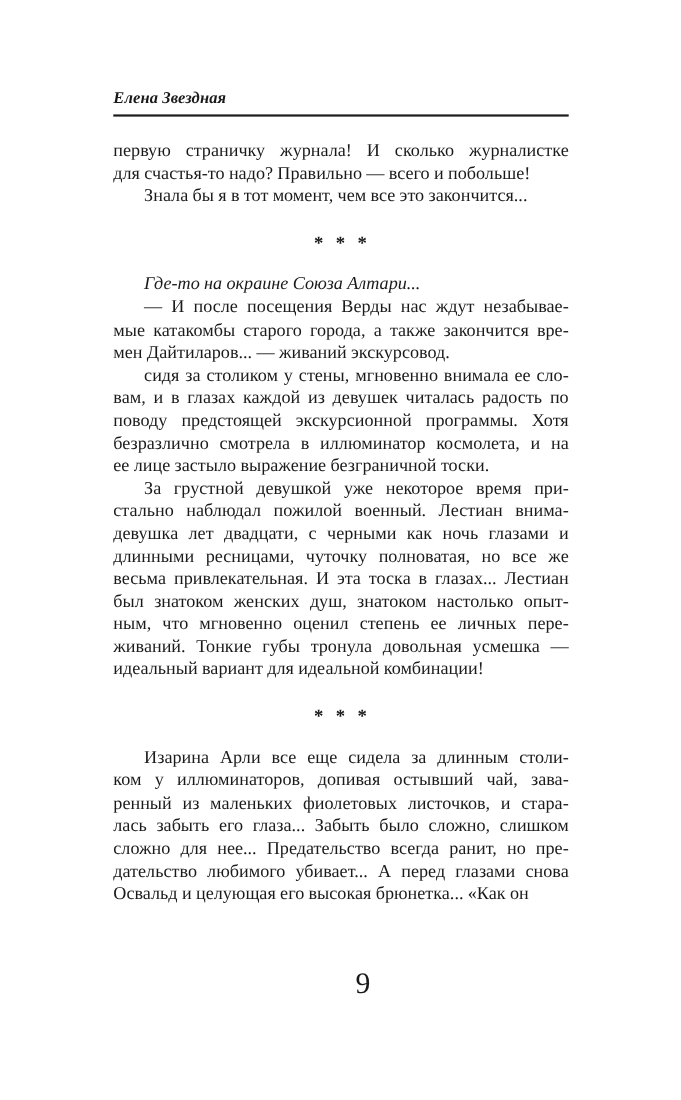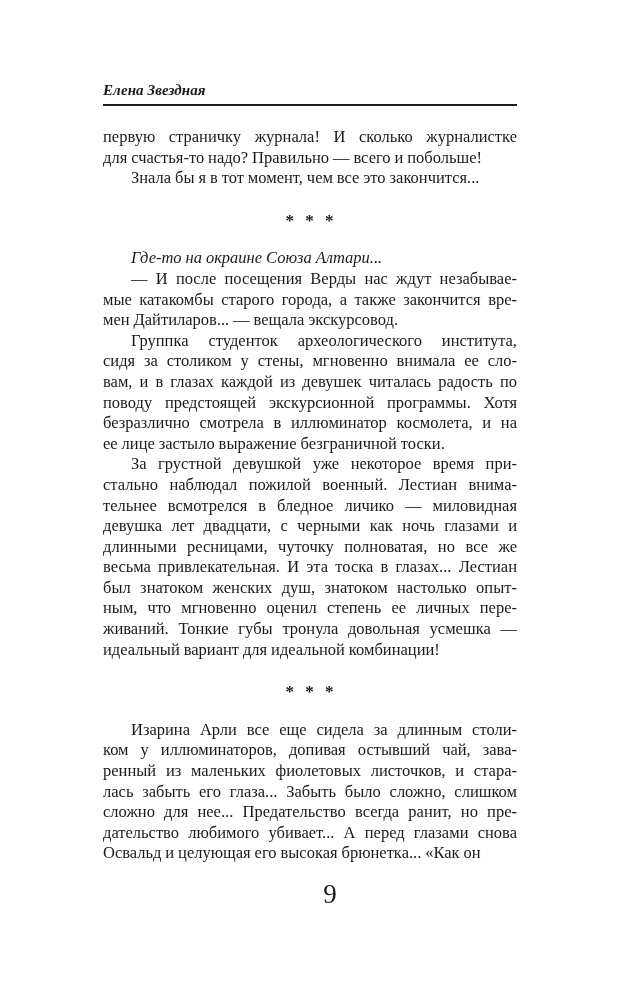--- a/index.html
+++ b/index.html
@@ -84,34 +84,32 @@
         <p class="para indent">
           <span class="line">Знала бы я в тот момент, чем все это закончится...</span>
         </p>
         <div class="separator">* * *</div>
         <p class="para indent italic">
           <span class="line">Где-то на окраине Союза Алтари...</span>
         </p>
         <p class="para indent">
           <span class="line just">— И после посещения Верды нас ждут незабывае-</span>
           <span class="line just">мые катакомбы старого города, а также закончится вре-</span>
-          <span class="line">мен Дайтиларов... — вещала экскурсовод.</span>
+          <span class="line">мен Дайтиларов... — живаний экскурсовод.</span>
         </p>
         <p class="para indent">
-          <span class="line just">Группка студенток археологического института,</span>
           <span class="line just">сидя за столиком у стены, мгновенно внимала ее сло-</span>
           <span class="line just">вам, и в глазах каждой из девушек читалась радость по</span>
           <span class="line just">поводу предстоящей экскурсионной программы. Хотя</span>
           <span class="line just">безразлично смотрела в иллюминатор космолета, и на</span>
           <span class="line">ее лице застыло выражение безграничной тоски.</span>
         </p>
         <p class="para indent">
           <span class="line just">За грустной девушкой уже некоторое время при-</span>
           <span class="line just">стально наблюдал пожилой военный. Лестиан внима-</span>
-          <span class="line just">тельнее всмотрелся в бледное личико — миловидная</span>
           <span class="line just">девушка лет двадцати, с черными как ночь глазами и</span>
           <span class="line just">длинными ресницами, чуточку полноватая, но все же</span>
           <span class="line just">весьма привлекательная. И эта тоска в глазах... Лестиан</span>
           <span class="line just">был знатоком женских душ, знатоком настолько опыт-</span>
           <span class="line just">ным, что мгновенно оценил степень ее личных пере-</span>
           <span class="line just">живаний. Тонкие губы тронула довольная усмешка —</span>
           <span class="line">идеальный вариант для идеальной комбинации!</span>
         </p>
         <div class="separator">* * *</div>
         <p class="para indent">

